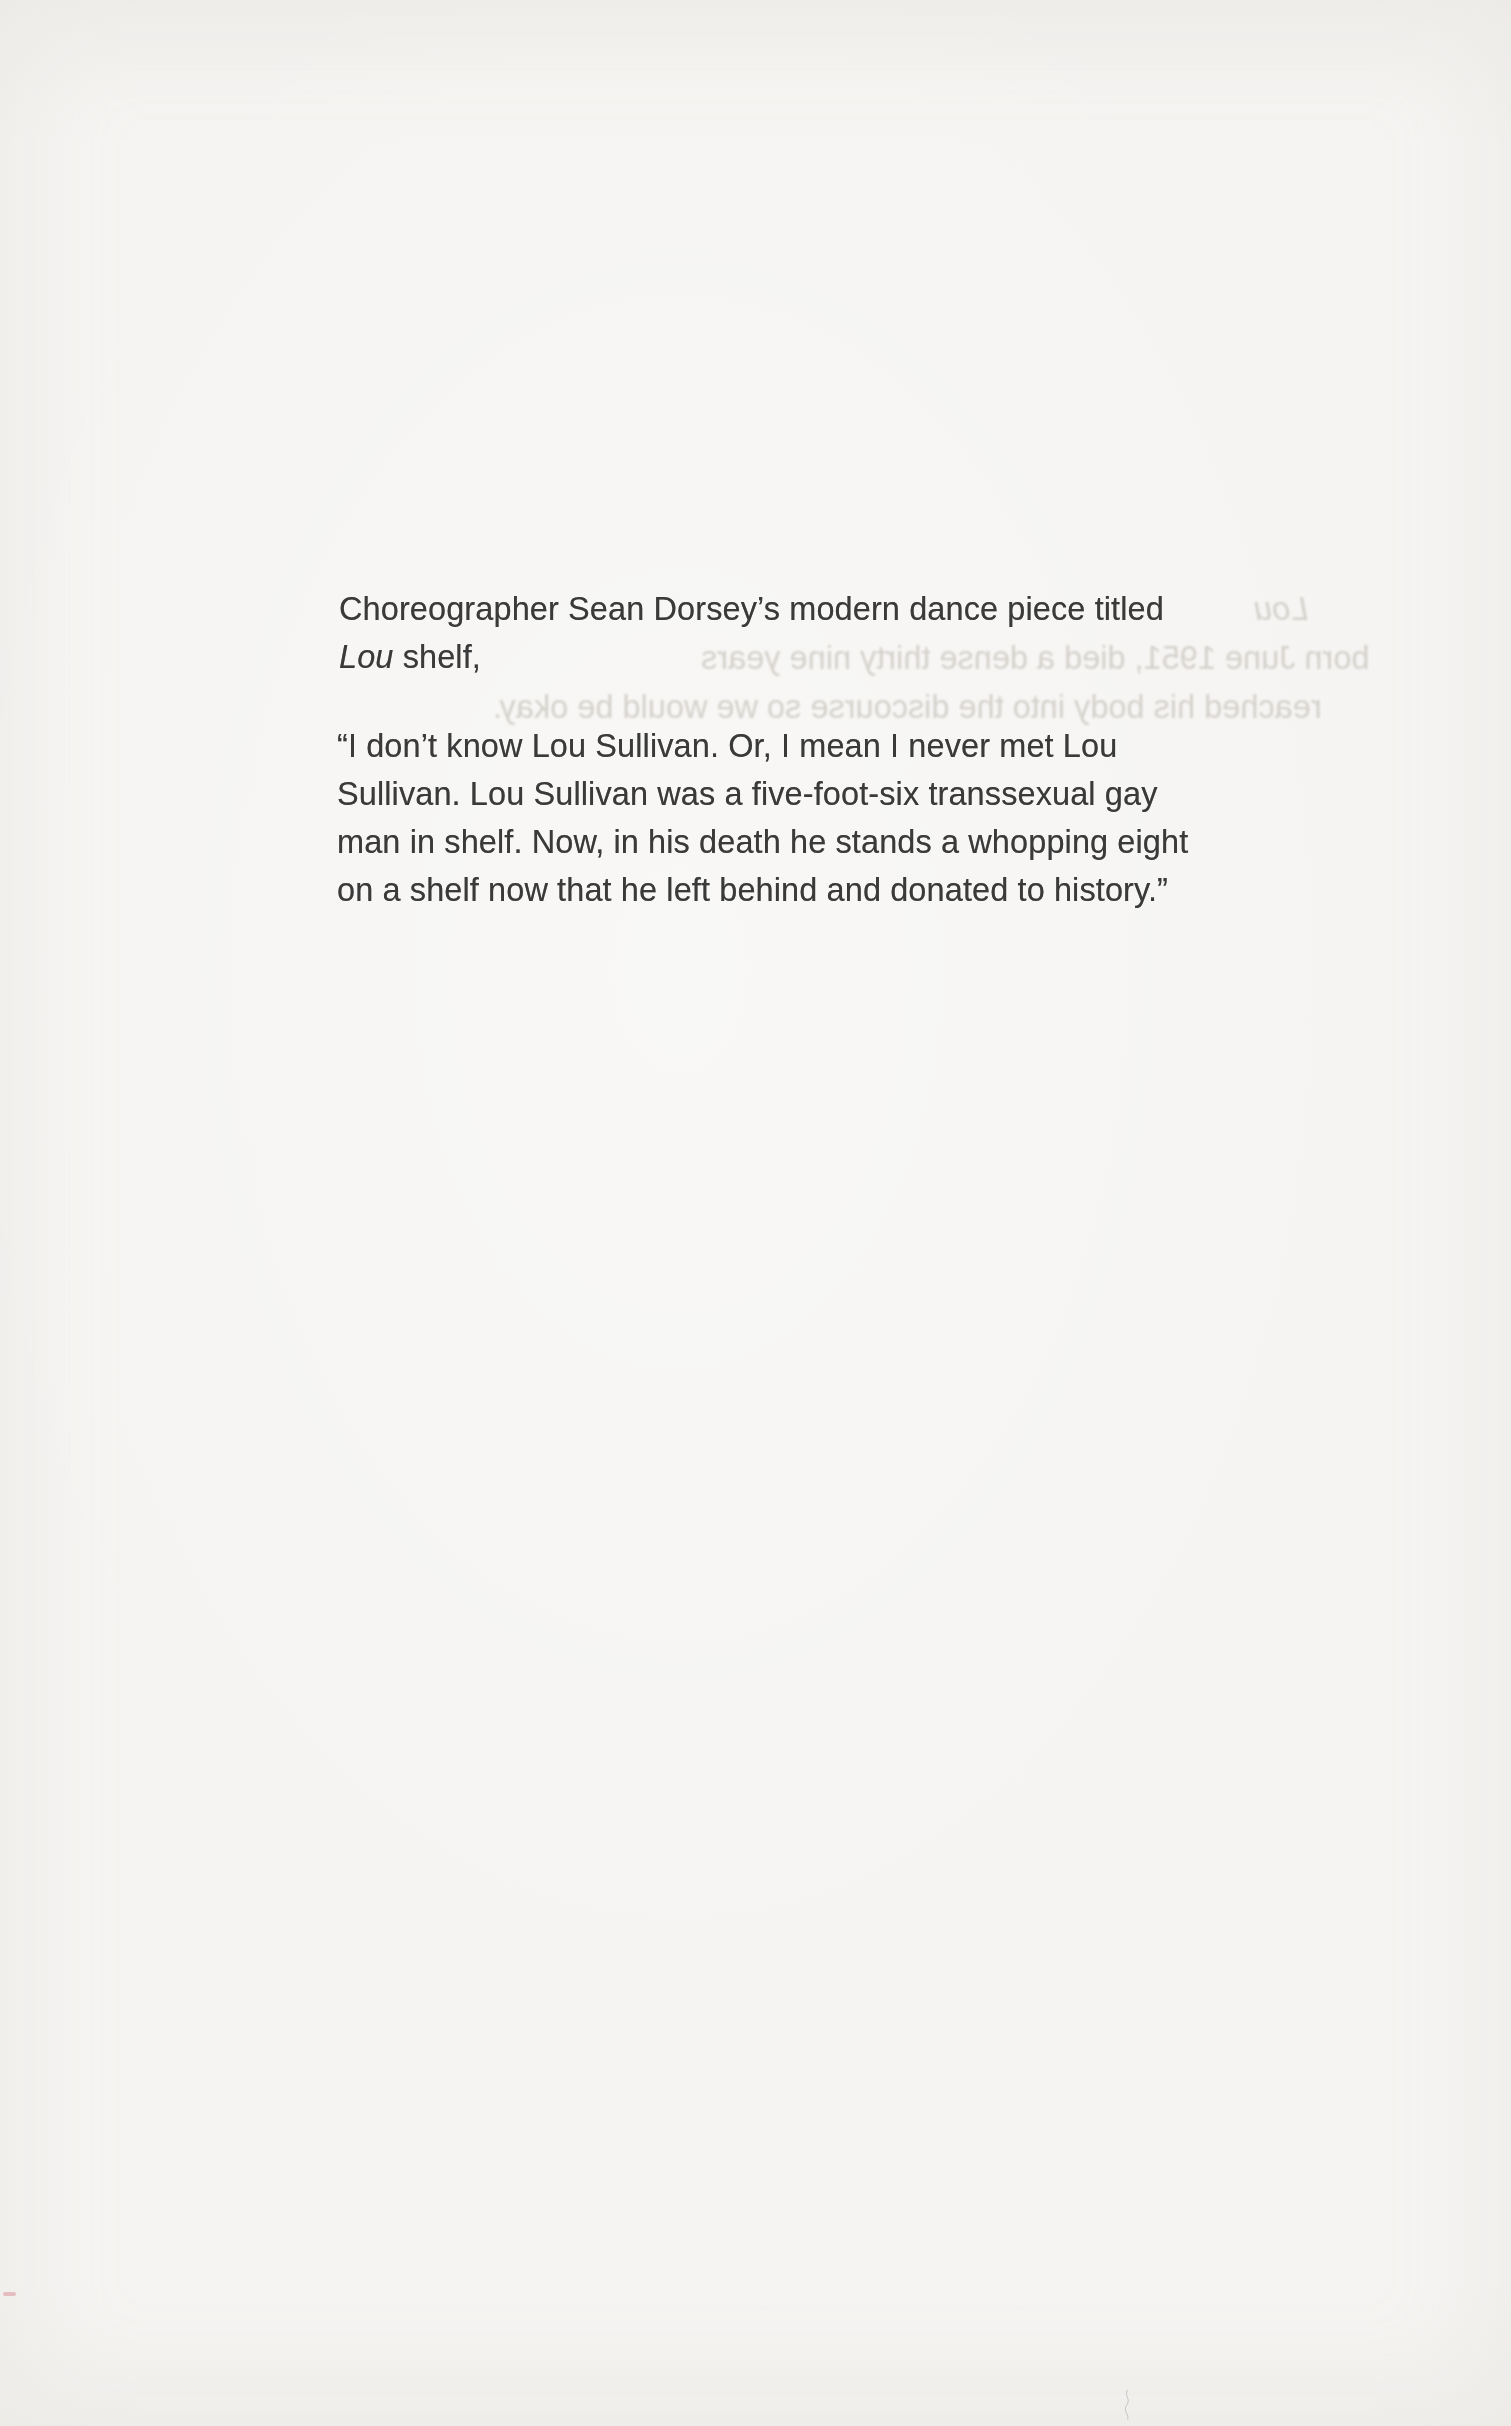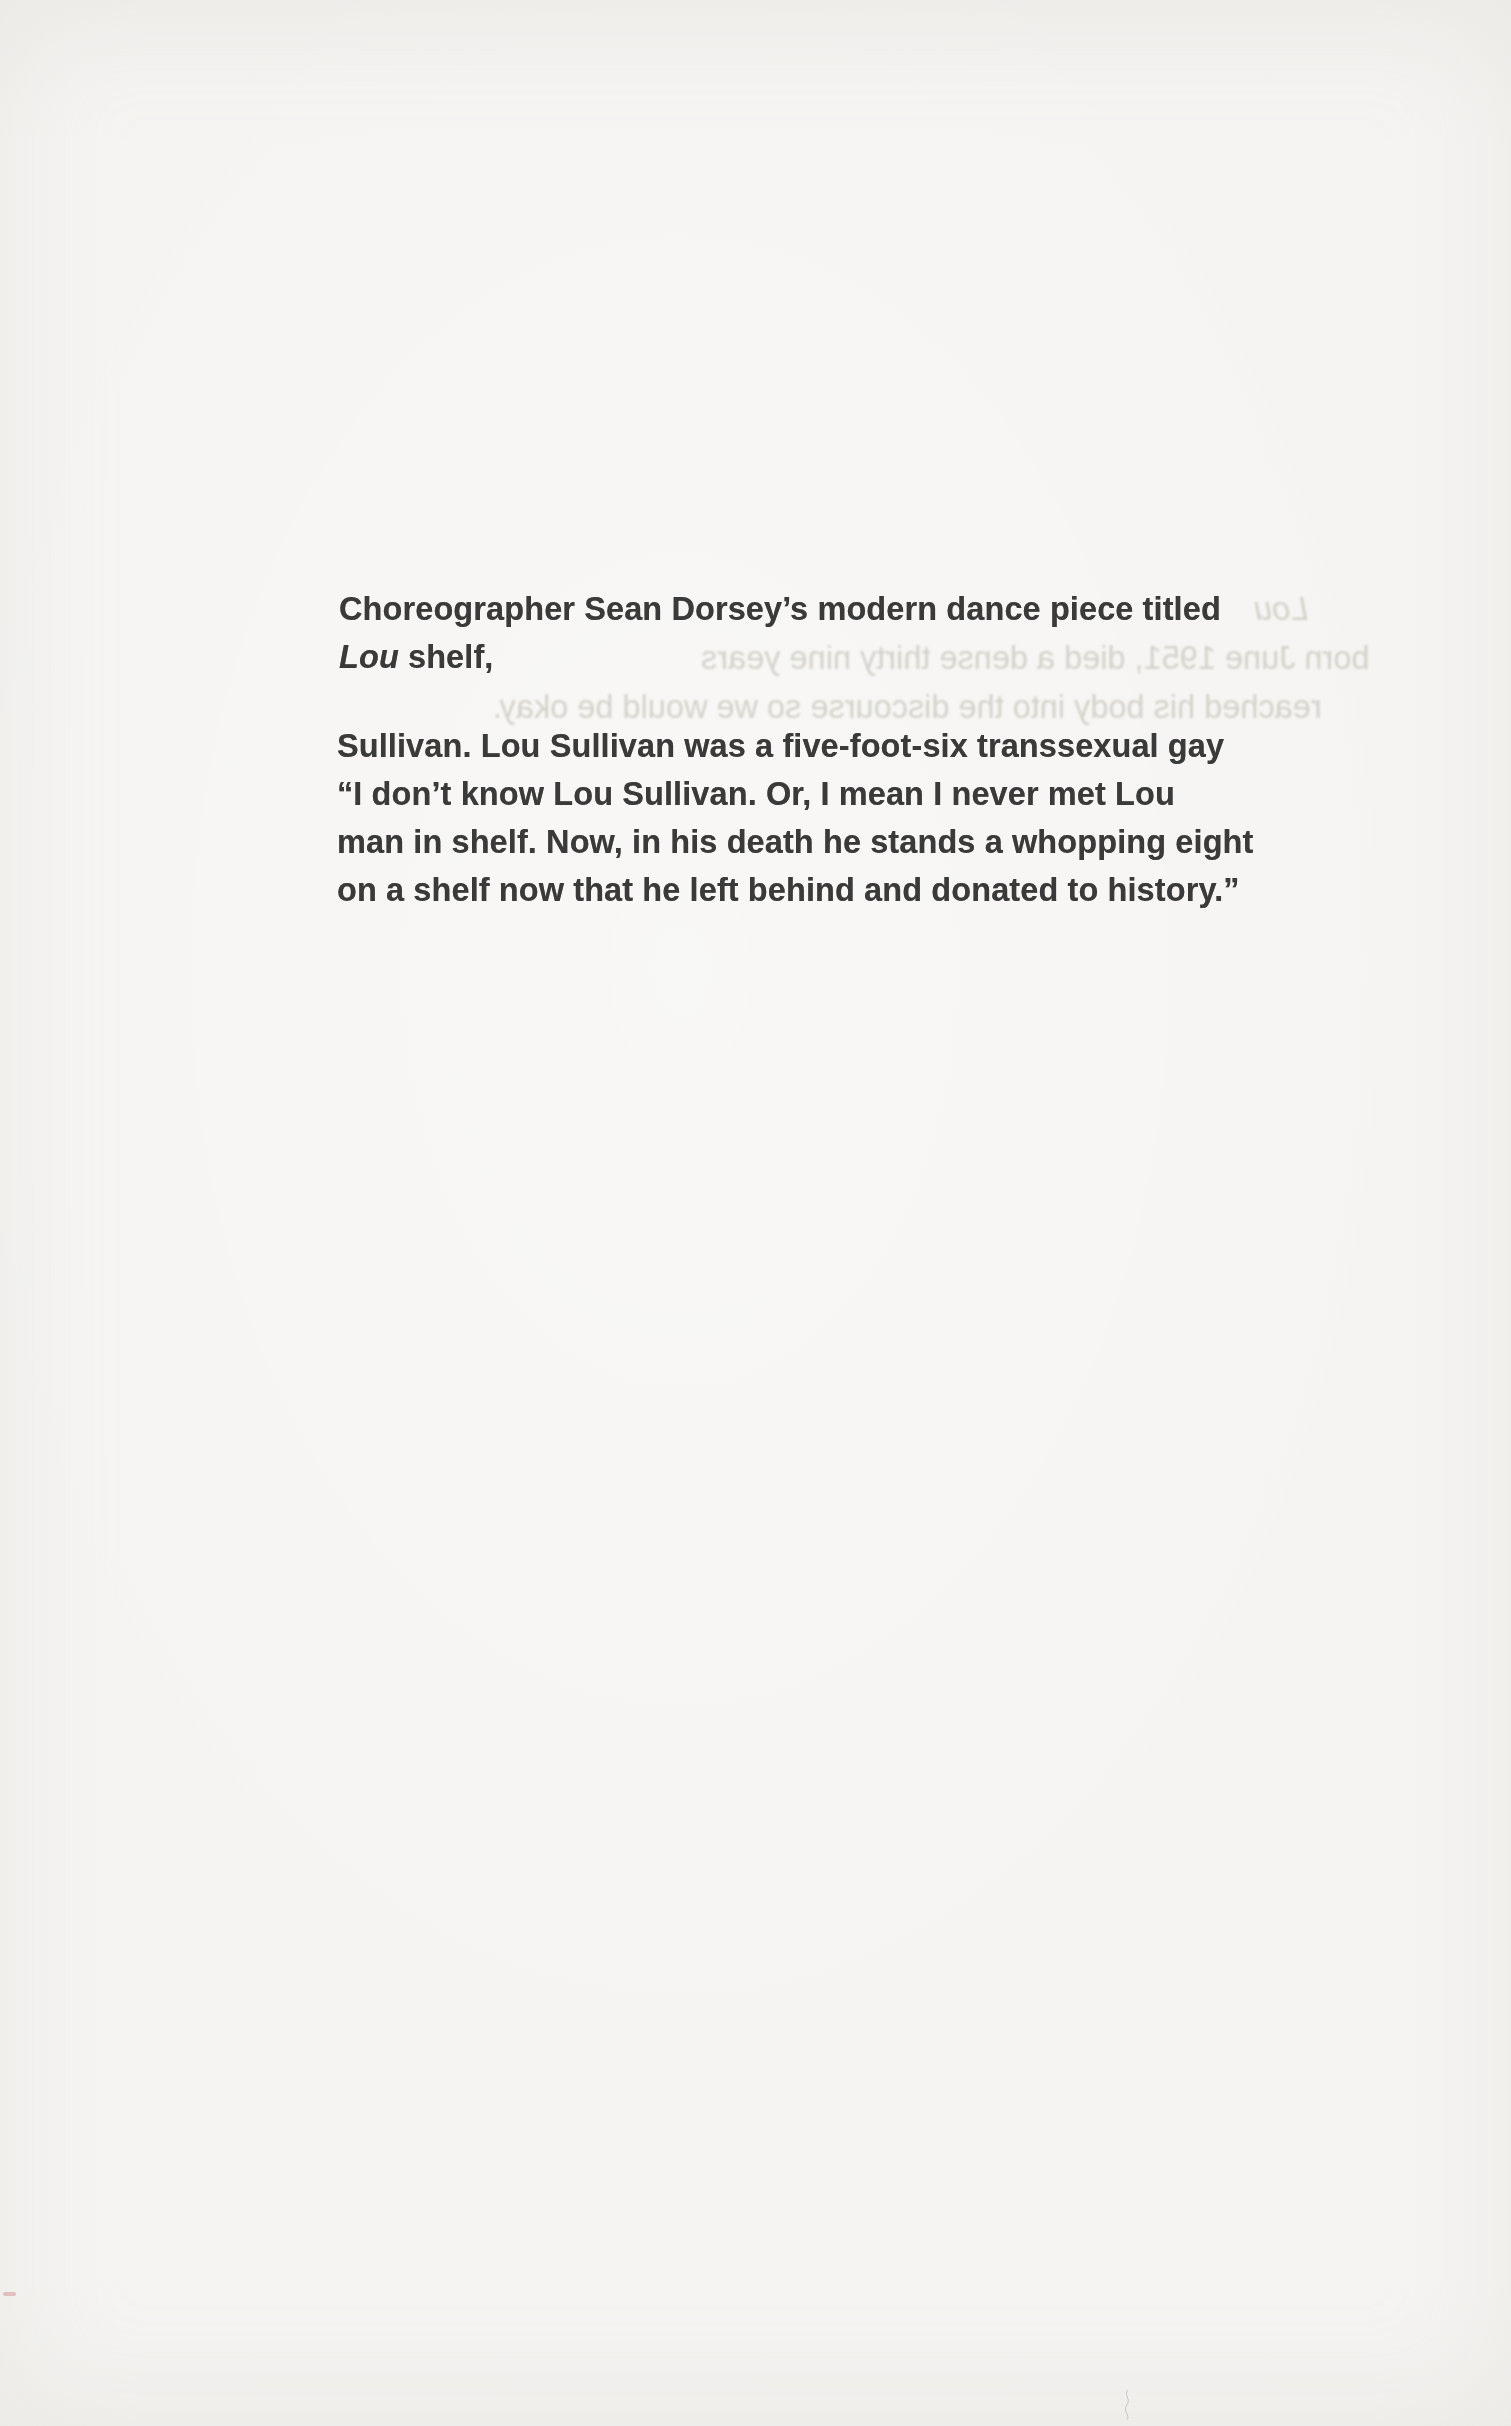--- a/index.html
+++ b/index.html
@@ -21,21 +21,20 @@
   }
 
   
   .text-block {
     position: absolute;
     color: #3a3a3a;
     font-size: 32.5px;
     line-height: 48px;
     letter-spacing: 0.1px;
     text-shadow: 0 0 0.6px rgba(58,58,58,0.55);
-    font-weight: bold;
   }
   .intro-block { left: 339px; top: 585px; }
   .quote-block { left: 337px; top: 722px; }
   .text-line { white-space: nowrap; }
   .italic { font-style: italic; }
 
   
   .bleed {
     position: absolute;
     color: #cfcbc4;
@@ -84,22 +83,22 @@
   <div class="text-block intro-block">
     <div class="text-line">
       <span>Choreographer Sean Dorsey’s modern dance piece titled</span>
     </div>
     <div class="text-line">
       <span class="italic">Lou</span><span> shelf,</span>
     </div>
   </div>
 
   <div class="text-block quote-block">
+    <div class="text-line">“I don’t know Lou Sullivan. Or, I mean I never met Lou</div>
     <div class="text-line">Sullivan. Lou Sullivan was a five-foot-six transsexual gay</div>
-    <div class="text-line">“I don’t know Lou Sullivan. Or, I mean I never met Lou</div>
     <div class="text-line">man in shelf. Now, in his death he stands a whopping eight</div>
     <div class="text-line">on a shelf now that he left behind and donated to history.”</div>
   </div>
 
   <svg class="fiber-mark" width="23" height="32.5" viewBox="0 0 24 34">
     <path d="M10 2 C 6 8, 14 12, 9 18 C 5 24, 12 28, 10 33" fill="none" stroke="#9aa0a6" stroke-width="1" opacity="0.55"></path>
   </svg>
   <div class="speck"></div>
 
 </div>

